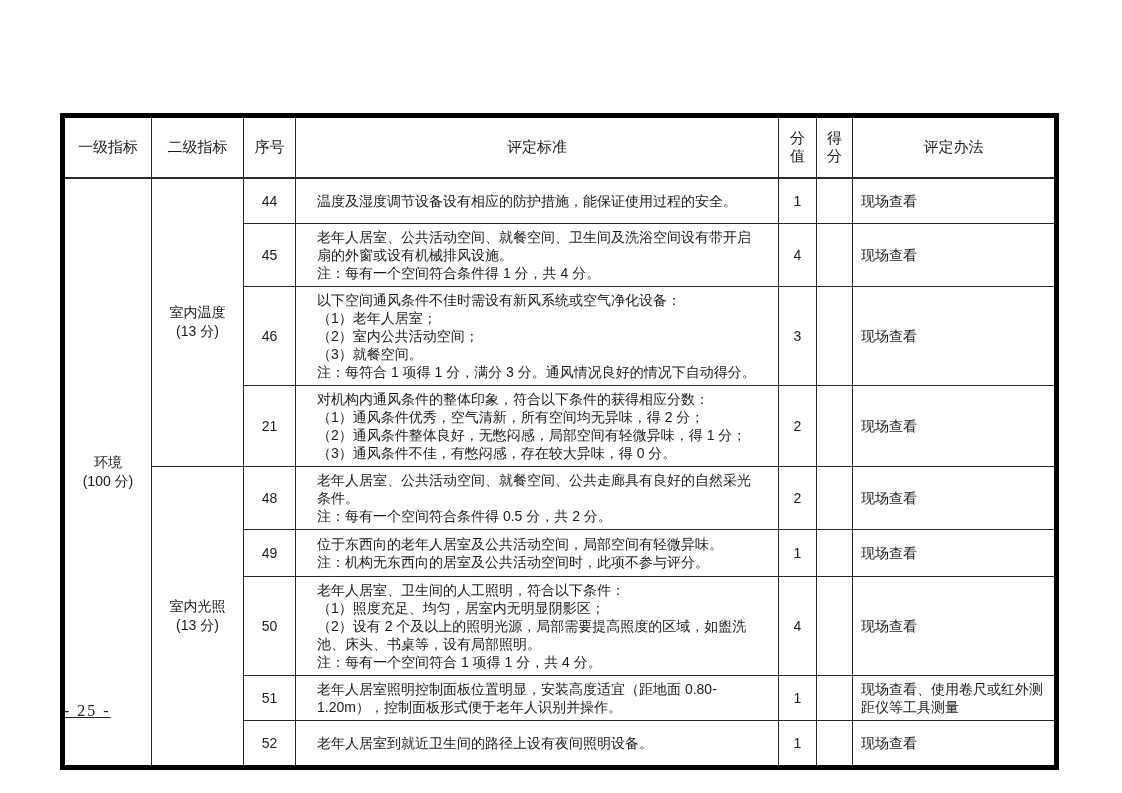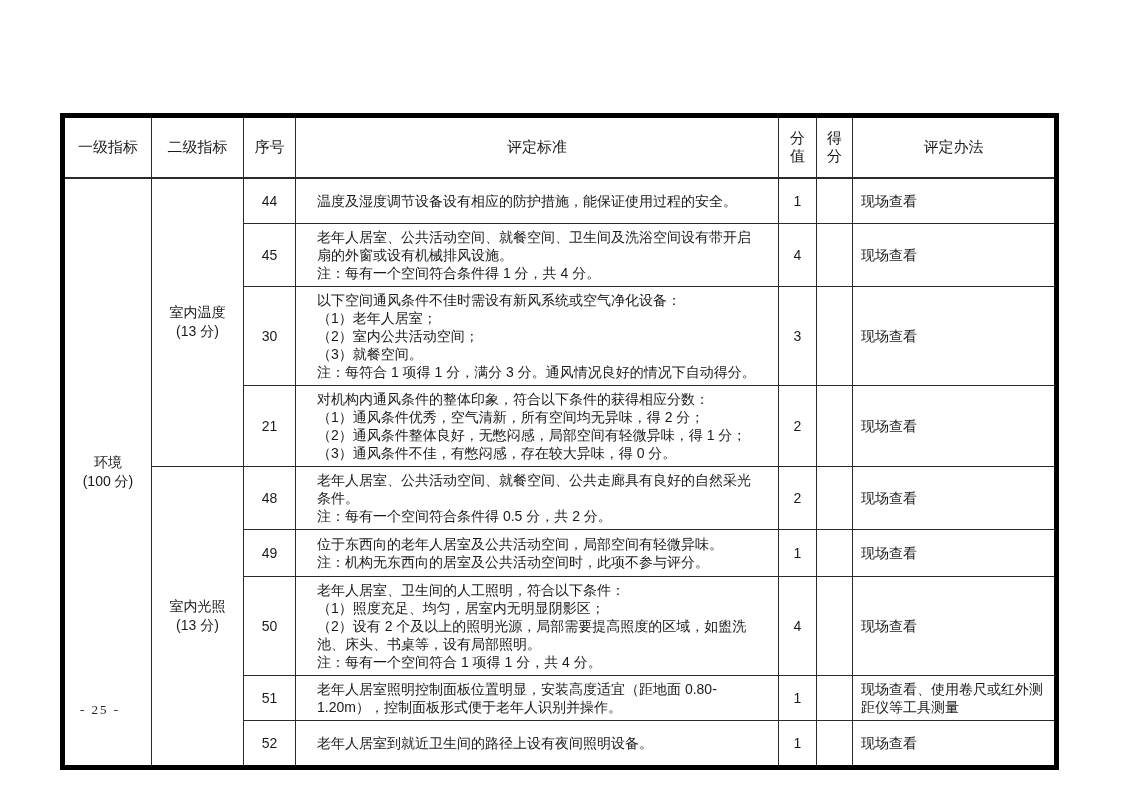--- a/index.html
+++ b/index.html
@@ -65,26 +65,27 @@
     margin-top: 26px;
   }
   td.group {
     text-align: center;
     font-size: 14px;
     line-height: 19px;
     padding: 14px;
   }
   .footer-page-number {
     position: absolute;
-    left: 80px;
+    left: 64px;
     top: 702px;
     font-family: "Liberation Serif", "DejaVu Serif", serif;
-    font-size: 13px;
+    font-size: 16px;
     color: #222222;
     letter-spacing: 2px;
+    text-decoration: underline;
   }
 </style>
 </head>
 <body>
 
 <div class="page">
 
   <table class="eval">
     <colgroup>
       <col style="width:89px">
@@ -126,21 +127,21 @@
       </tr>
       <tr style="height:58px">
         <td class="center">45</td>
         <td class="criteria">老年人居室、公共活动空间、就餐空间、卫生间及洗浴空间设有带开启扇的外窗或设有机械排风设施。
 注：每有一个空间符合条件得 1 分，共 4 分。</td>
         <td class="center">4</td>
         <td class="center"></td>
         <td class="method">现场查看</td>
       </tr>
       <tr style="height:89px">
-        <td class="center">30</td>
+        <td class="center">46</td>
         <td class="criteria">以下空间通风条件不佳时需设有新风系统或空气净化设备：
 （1）老年人居室；
 （2）室内公共活动空间；
 （3）就餐空间。
 注：每符合 1 项得 1 分，满分 3 分。通风情况良好的情况下自动得分。</td>
         <td class="center">3</td>
         <td class="center"></td>
         <td class="method">现场查看</td>
       </tr>
       <tr style="height:72px">

